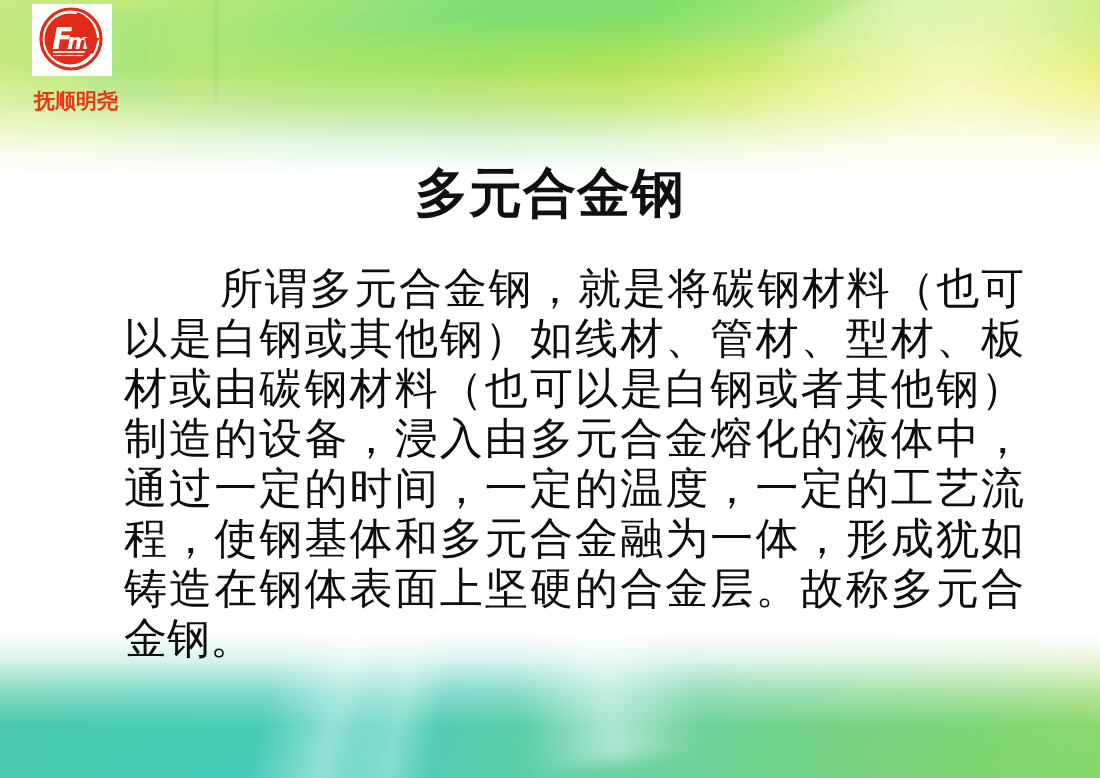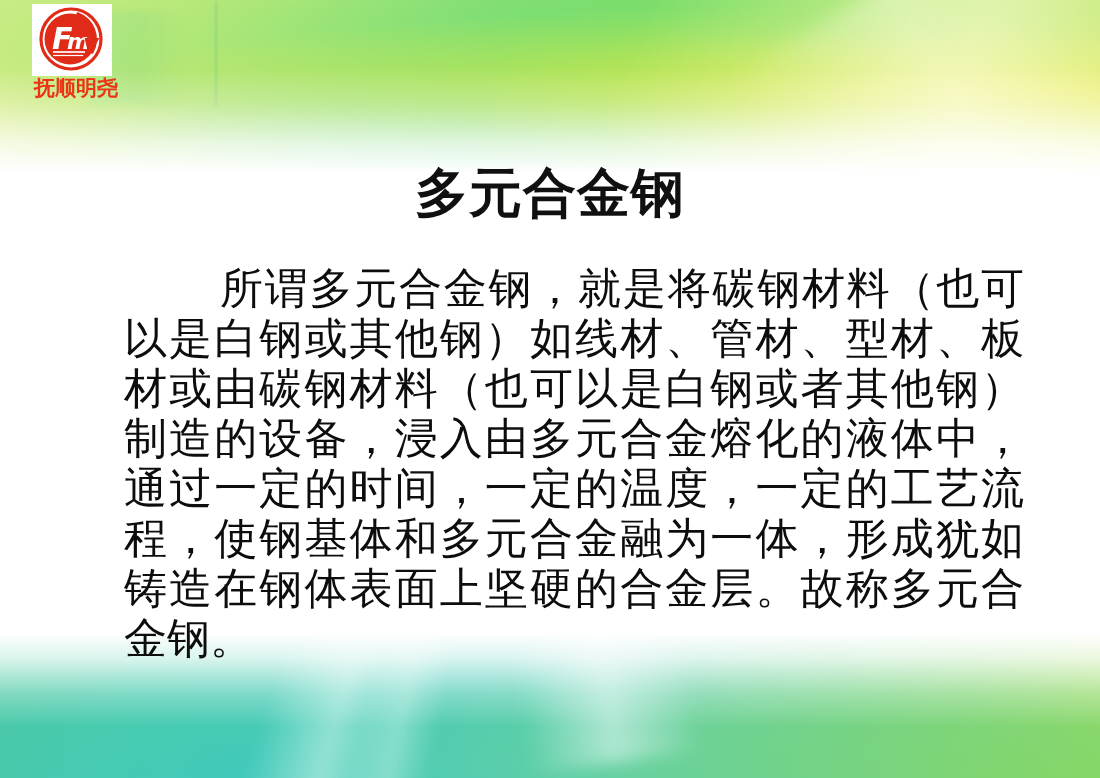--- a/index.html
+++ b/index.html
@@ -205,21 +205,21 @@
   }
   .logo-mark {
     position: relative;
     width: 80px;
     height: 72px;
     margin-left: 16px;
     background: #ffffff;
   }
   .logo-mark svg { display: block; }
   .logo-word {
-    margin-top: 1px;
+    margin-top: 14px;
     text-align: center;
     font-family: "DejaVu Sans", "Liberation Sans", sans-serif;
     font-weight: 700;
     font-size: 21px;
     letter-spacing: 0px;
     color: #ea3415;
     line-height: 1.05;
     white-space: nowrap;
   }
 

